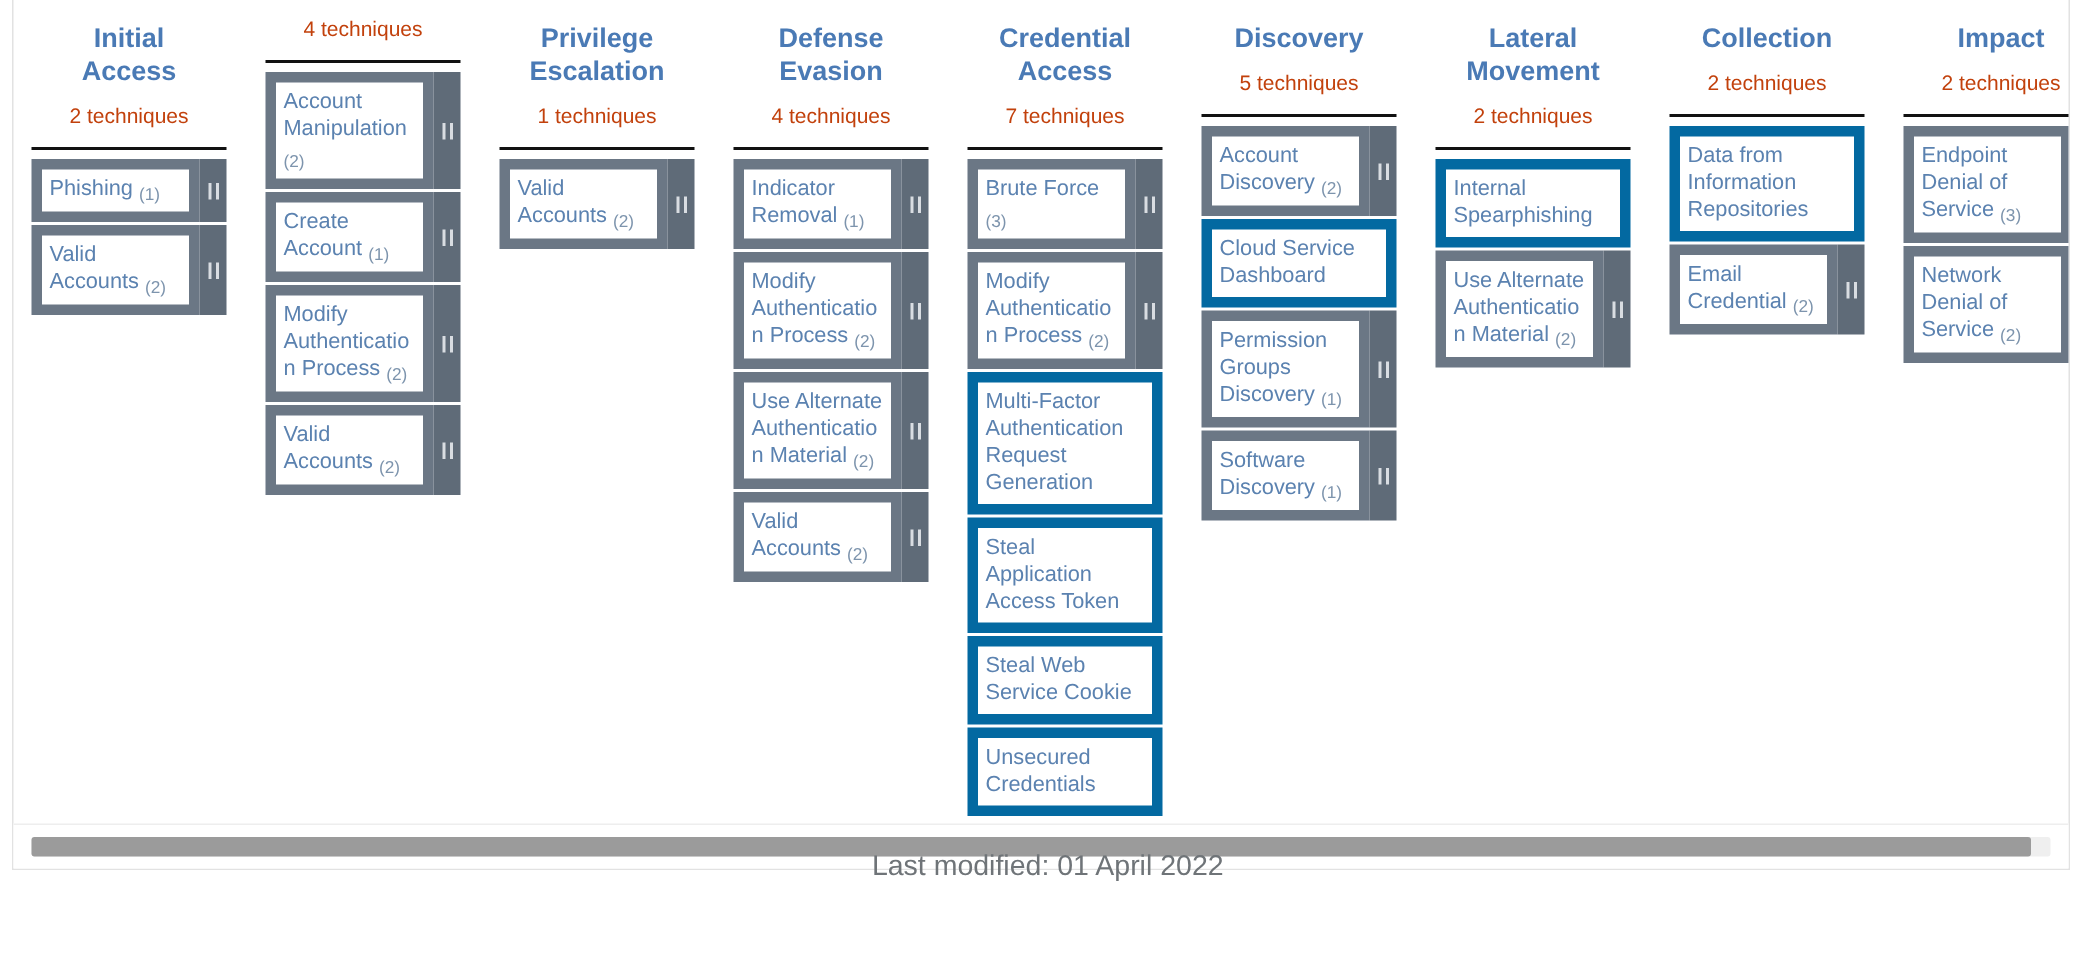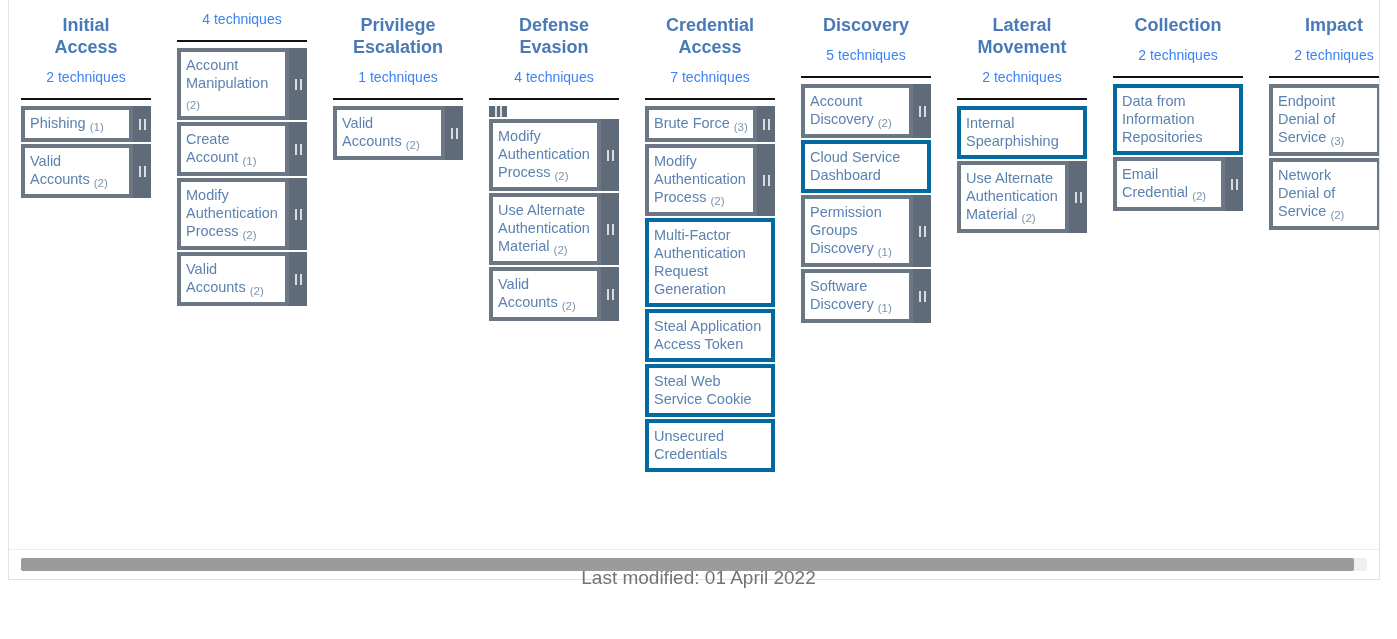--- a/index.html
+++ b/index.html
@@ -65,21 +65,21 @@
   }
   .tactic-name {
     color: #4a7ab5;
     font-weight: bold;
     font-size: 18px;
     line-height: 22px;
     padding-top: 14px;
     white-space: pre-line;
   }
   .tactic-count {
-    color: #3b82f6;
+    color: #c2410c;
     font-size: 14px;
     line-height: 18px;
     padding-top: 10px;
     padding-bottom: 8px;
     font-weight: normal;
   }
   .tactic-rule {
     height: 2px;
     background: #111111;
     width: 100%;
@@ -92,21 +92,21 @@
   
   .tech-row {
     display: flex;
     align-items: stretch;
     margin-bottom: 2px;
     width: 130px;
   }
   .tech-cell {
     flex: 1 1 auto;
     box-sizing: border-box;
-    border: 4px solid #0369a1;
+    border: 7px solid #0369a1;
     background: #ffffff;
     color: #5b82b0;
     font-size: 14.5px;
     line-height: 18px;
     padding: 4px 5px 5px 5px;
     min-height: 28px;
     word-wrap: break-word;
   }
   .tech-row.has-subs .tech-cell {
     border-color: #6b7785;
@@ -276,20 +276,21 @@
           </div>
           <div class="tactic">
             <div class="tactic-head">
               <div class="tactic-name">Defense
 Evasion</div>
               <div class="tactic-count">4 techniques</div>
             </div>
             <div class="tactic-rule"></div>
             <div class="tactic-body">
               <div class="tech-row has-subs">
+                <div class="tech-cell"><span>Indicator Removal</span> <span class="sub-count">(1)</span></div>
                 <div class="sub-bar">
                   <span class="glyph"></span>
                 </div>
               </div>
               <div class="tech-row has-subs">
                 <div class="tech-cell"><span>Modify Authentication Process</span> <span class="sub-count">(2)</span></div>
                 <div class="sub-bar">
                   <span class="glyph"></span>
                 </div>
               </div>

